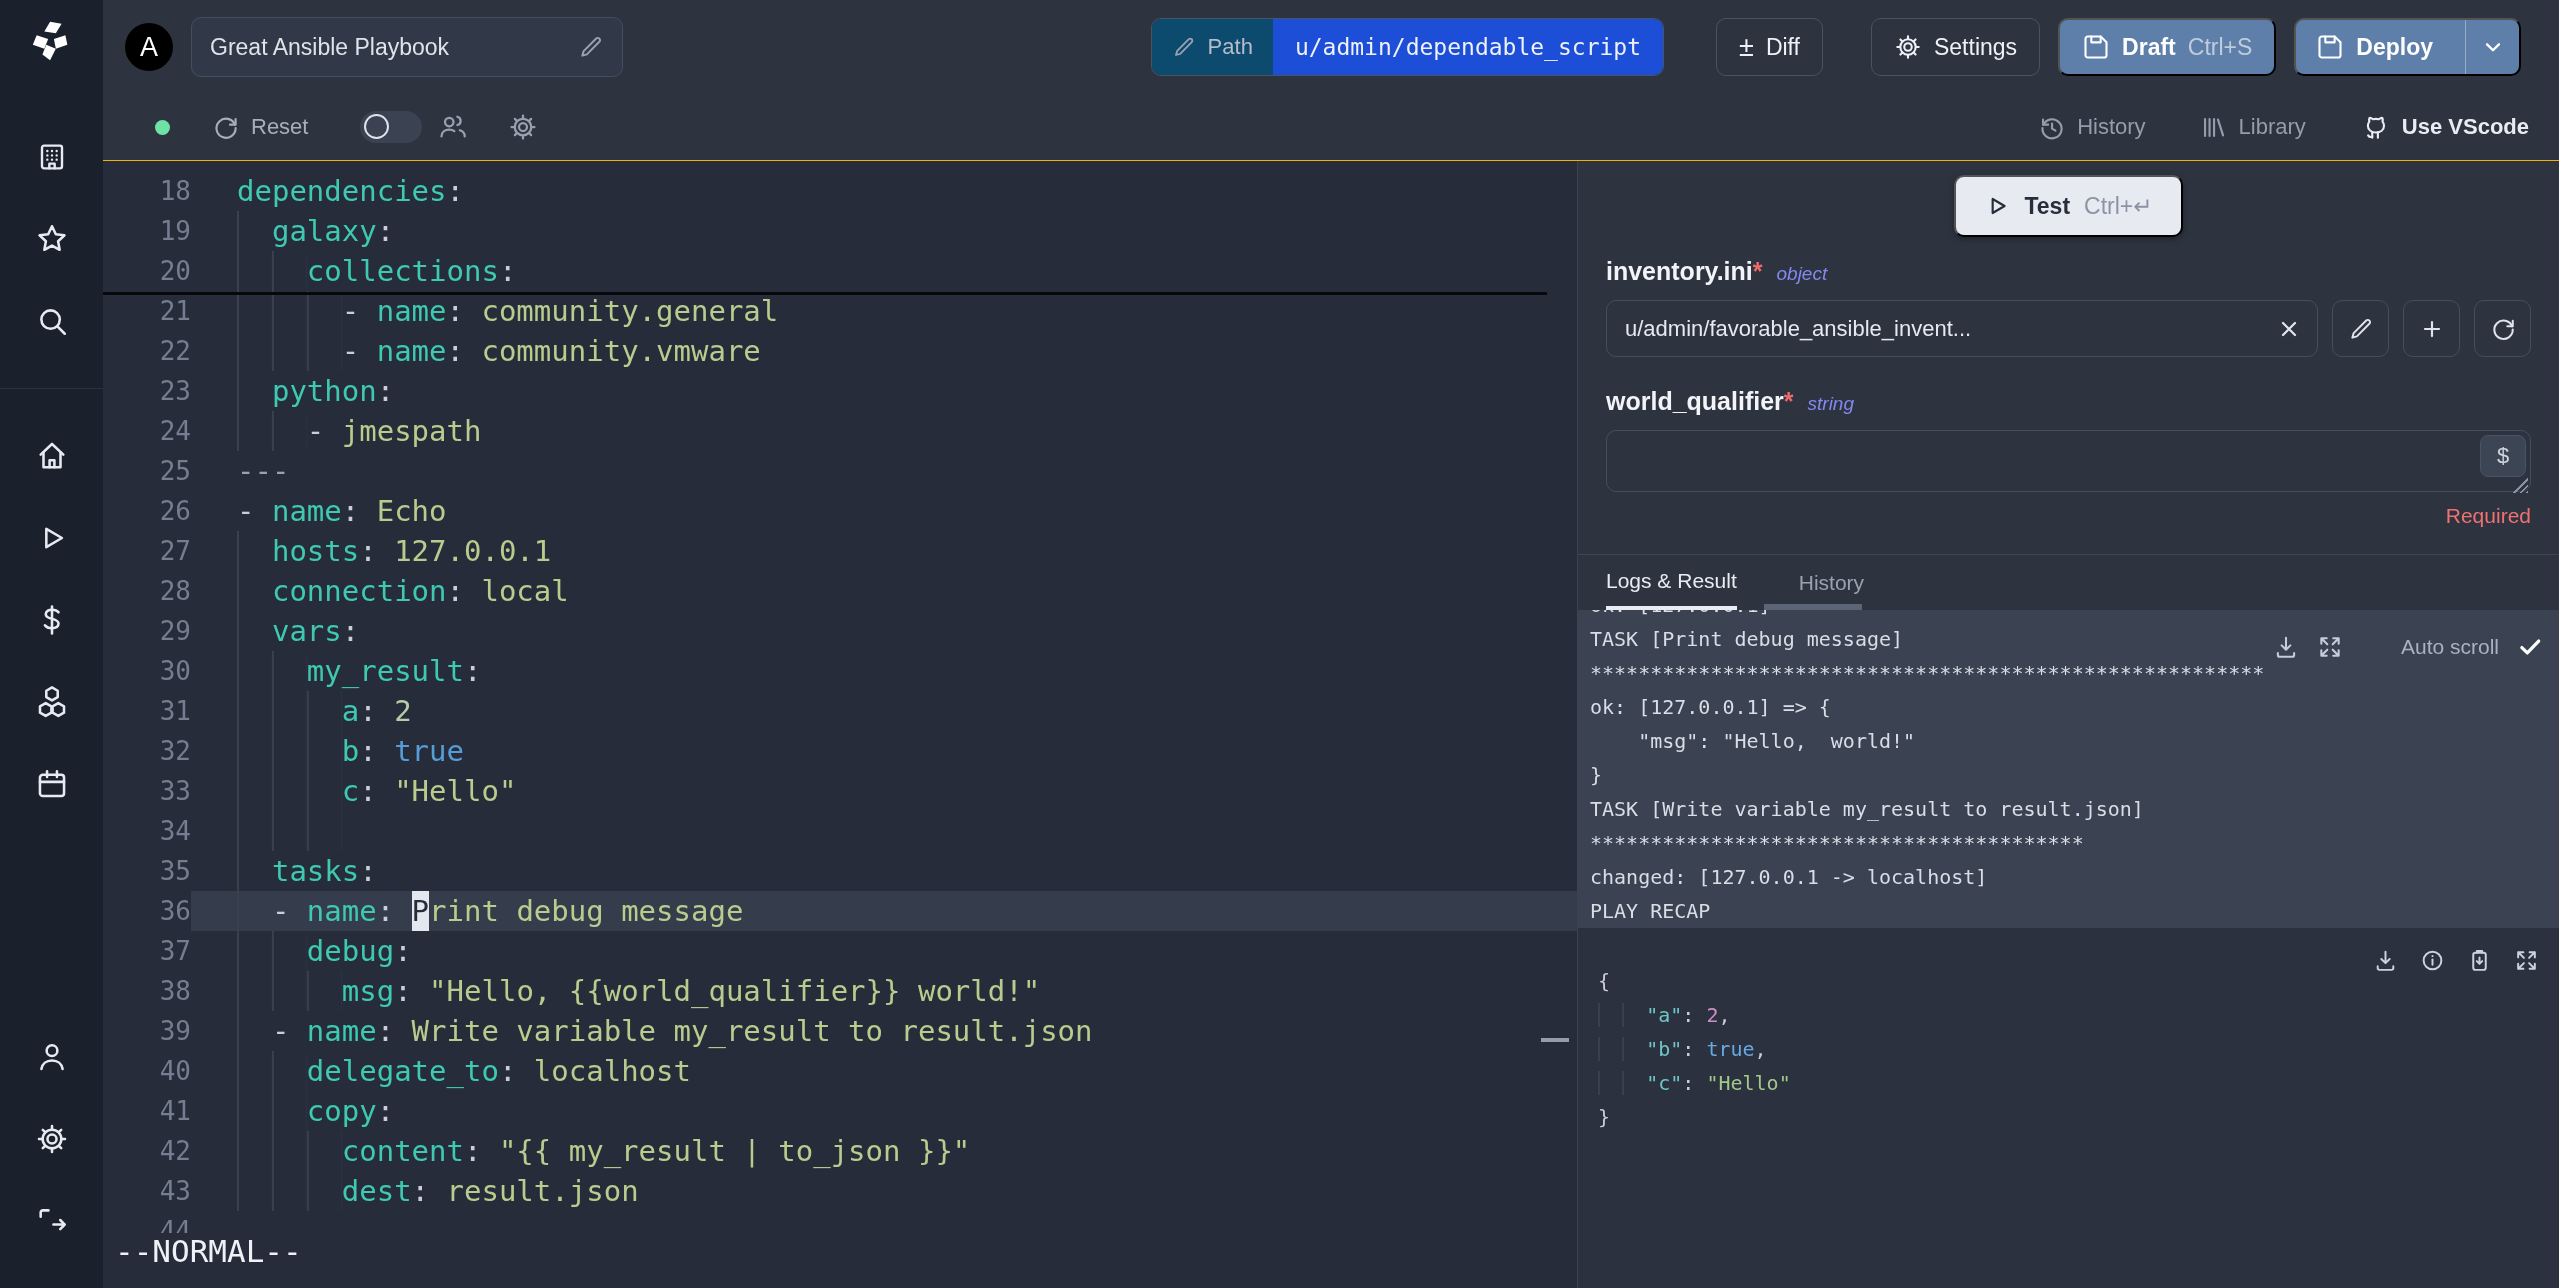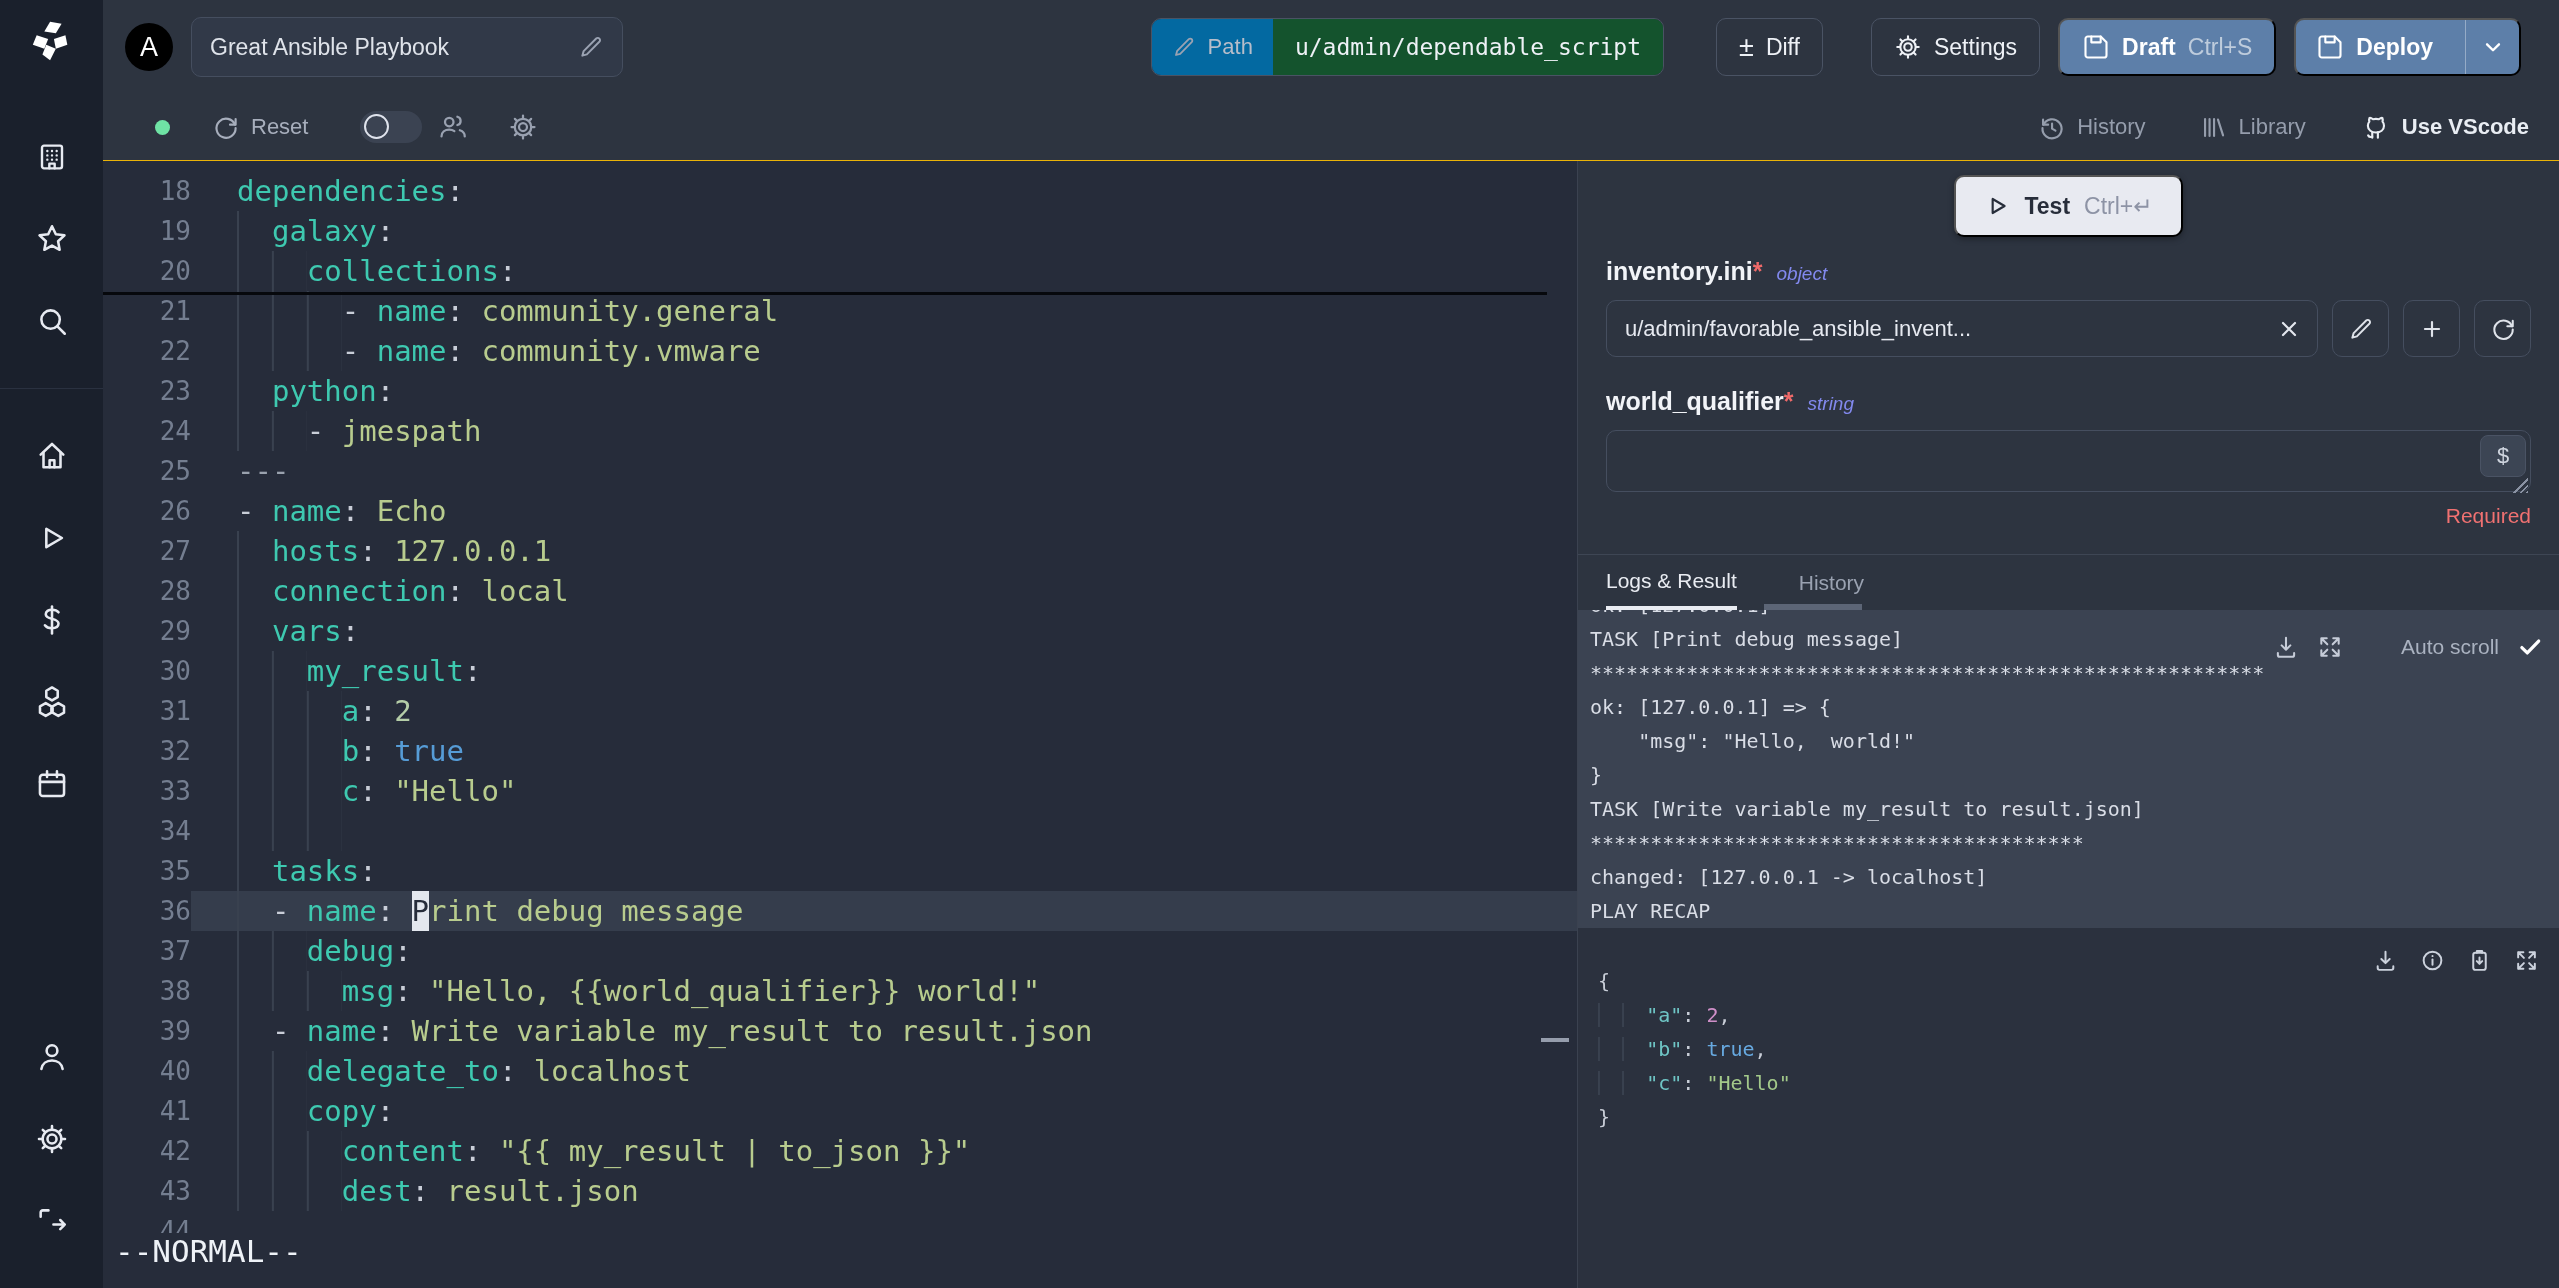--- a/index.html
+++ b/index.html
@@ -23,23 +23,23 @@
   .topbar { height:94px; display:flex; align-items:center; padding:0 38px 0 22px; gap:0; }
   .avatar { width:48px; height:48px; border-radius:50%; background:#000;
             display:flex; align-items:center; justify-content:center;
             color:#fff; font-size:27px; margin-right:18px; flex-shrink:0; }
   .titlebox { width:432px; height:60px; border:1px solid #454e5f; background:#313948; border-radius:10px;
               display:flex; align-items:center; justify-content:space-between; padding:0 18px; }
   .titlebox .t { font-size:23px; color:#dfe3ea; }
   .pencil { color:#9aa2b2; }
   .pathgroup { margin-left:auto; margin-right:52px; height:58px; border:1px solid #4a5364; border-radius:10px;
                display:flex; overflow:hidden; }
-  .pathgroup .seg-l { background:#0369a1; display:flex; align-items:center; gap:12px; padding:0 20px;
+  .pathgroup .seg-l { background:#0c4a6e; display:flex; align-items:center; gap:12px; padding:0 20px;
                       color:#b6bdca; font-size:22px; }
-  .pathgroup .seg-r { background:#14532d; display:flex; align-items:center; padding:0 22px;
+  .pathgroup .seg-r { background:#1d4ed8; display:flex; align-items:center; padding:0 22px;
                       font-family:"DejaVu Sans Mono", monospace; font-size:23px; color:#eef1f6; }
   .btn-outline { height:58px; border:1.5px solid #4a5364; border-radius:10px; background:transparent;
                  display:flex; align-items:center; gap:12px; padding:0 22px; color:#eef1f6;
                  font-size:23px; cursor:pointer; }
   .btn-blue { height:58px; border-radius:10px; background:#5d7fa9; display:flex; align-items:center;
               gap:12px; padding:12px 22px; color:#fff; font-size:23px; font-weight:bold; cursor:pointer; }
   .btn-blue .kbd { font-weight:normal; color:rgba(255,255,255,.6); }
   .mr48 { margin-right:48px; } .mr18 { margin-right:18px; }
   .deploy-split { padding:0; }
   .deploy-split .dmain { display:flex; align-items:center; gap:12px; padding:0 20px; }

